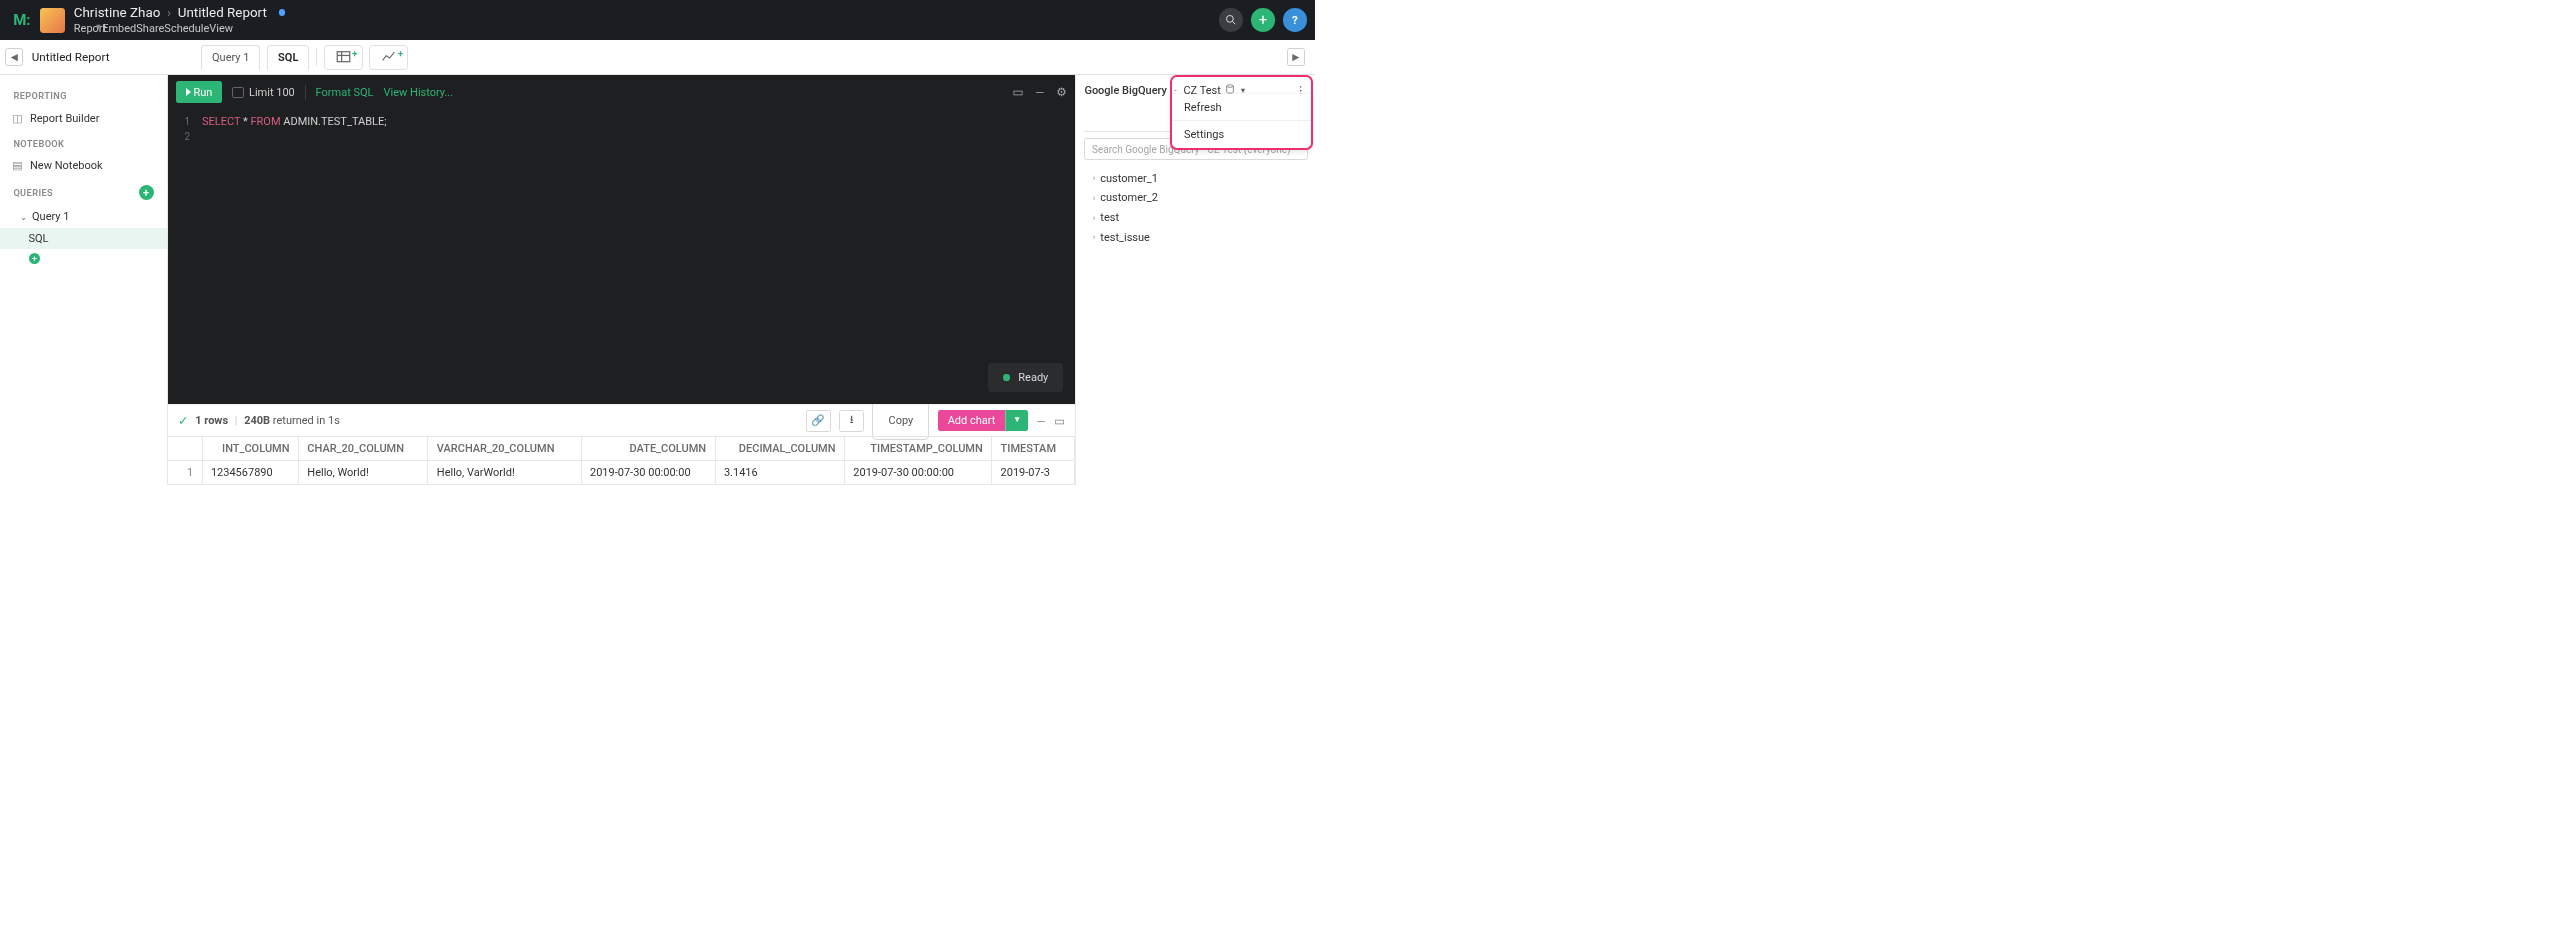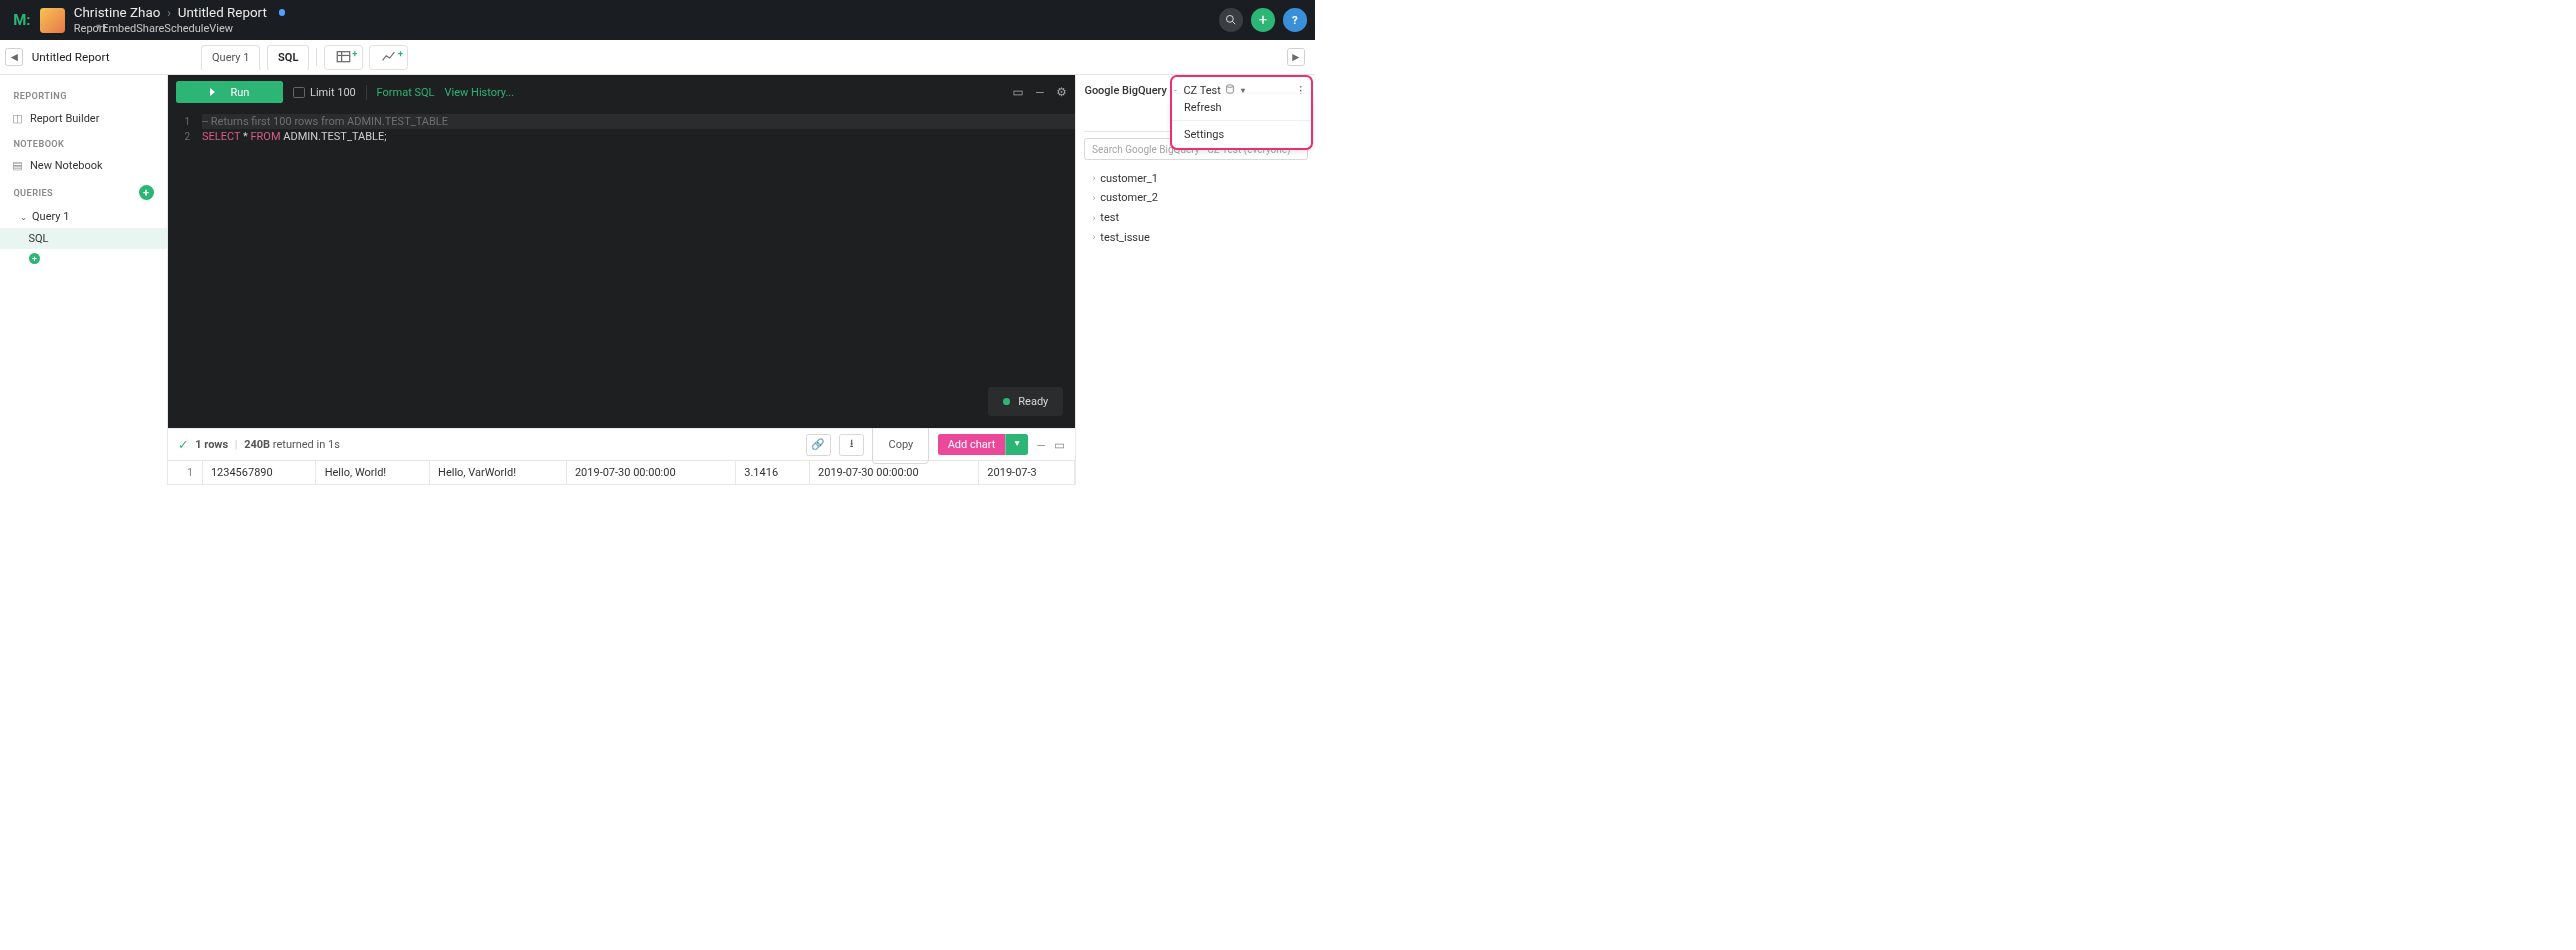--- a/index.html
+++ b/index.html
@@ -35,21 +35,21 @@
 .side-item { padding: 5.9px 13.4px 5.9px 30px; color: #333; cursor: pointer; display: flex; align-items: center; gap: 8.4px; position: relative; }
 .side-item .ic { position: absolute; left: 11.7px; color: #8b8b8b; width: 11.7px; display: flex; justify-content: center; }
 .side-add { margin-left: auto; width: 15px; height: 15px; border-radius: 50%; background: #2cb574; color: #fff; display: flex; align-items: center; justify-content: center; font-size: 11px; cursor: pointer; }
 .query-row { padding: 5px 13.4px 5px 20px; display: flex; align-items: center; gap: 5px; color: #333; cursor: pointer; }
 .query-row .chev { font-size: 8.4px; color: #666; }
 .sub-sql { padding: 4.2px 13.4px 4.2px 28.5px; background: #e9f5f0; color: #333; cursor: pointer; }
 .inline-add { margin: 3.4px 0 0 28.5px; width: 11.7px; height: 11.7px; border-radius: 50%; background: #2cb574; color: #fff; display: flex; align-items: center; justify-content: center; font-size: 9.2px; cursor: pointer; }
 
 .center { flex: 1; display: flex; flex-direction: column; min-width: 0; }
 .sql-toolbar { height: 34px; background: #1e1f21; display: flex; align-items: center; padding: 0 8.4px; gap: 10px; color: #cfcfcf; font-size: 11px; position: relative; }
-.run-btn { background: #2cb574; color: #fff; border-radius: 2.5px; height: 22px; padding: 0 34px; display: flex; align-items: center; gap: 15px; font-size: 11px; cursor: pointer; }
+.run-btn { background: #2cb574; color: #fff; border-radius: 2.5px; height: 22px; padding: 0 10px; display: flex; align-items: center; gap: 2px; font-size: 11px; cursor: pointer; }
 .run-btn .tri { width: 0; height: 0; border-left: 5.9px solid #fff; border-top: 4.2px solid transparent; border-bottom: 4.2px solid transparent; }
 .chk { width: 11.7px; height: 11.7px; border: 0.8px solid #666; border-radius: 1.7px; display: inline-block; margin-right: 5px; vertical-align: middle; }
 .fmt, .hist { color: #2cb574; cursor: pointer; }
 .toolbar-right { margin-left: auto; display: flex; gap: 11.7px; align-items: center; color: #aaa; }
 .tb-ic { cursor: pointer; font-size: 11.7px; }
 
 .editor { flex: 1; background: #1e1f21; color: #d0d0d0; font-family: "SFMono-Regular", Consolas, monospace; font-size: 11px; position: relative; padding-top: 5px; }
 .gutter { position: absolute; left: 0; top: 5px; width: 27px; text-align: right; color: #6a6a6a; font-size: 10px; line-height: 15px; }
 .gutter div { padding-right: 5px; }
 .code { margin-left: 34px; line-height: 15px; }
@@ -197,21 +197,20 @@
         <span class="tb-ic">⚙</span>
       </div>
     </div>
 
     <div class="editor">
       <div class="gutter">
         <div>1</div>
         <div>2</div>
       </div>
       <div class="code">
-        <span class="hl-line"><span class="cm">-- Returns first 100 rows from ADMIN.TEST_TABLE</span></span>
         <span><span class="kw">SELECT</span><span> * </span><span class="kw">FROM</span><span> ADMIN.TEST_TABLE;</span></span>
       </div>
       <div class="ready-pill">
         <span class="dot"></span>
         <span>Ready</span>
       </div>
     </div>
 
     <div class="results-bar">
       <span class="chkmark">✓</span>
@@ -227,20 +226,30 @@
           <div class="addchart-dd">▼</div>
         </div>
         <span class="tb-ic" style="color:#888">—</span>
         <span class="tb-ic" style="color:#888">▭</span>
       </div>
     </div>
 
     <div class="grid">
       <table>
         <tbody>
+            <tr>
+          <th class="rownum"></th>
+          <th>INT_COLUMN</th>
+          <th class="txt">CHAR_20_COLUMN</th>
+          <th class="txt">VARCHAR_20_COLUMN</th>
+          <th>DATE_COLUMN</th>
+          <th>DECIMAL_COLUMN</th>
+          <th>TIMESTAMP_COLUMN</th>
+          <th class="txt">TIMESTAM</th>
+        </tr>
         <tr>
           <td class="rownum">1</td>
           <td>1234567890</td>
           <td class="txt">Hello, World!</td>
           <td class="txt">Hello, VarWorld!</td>
           <td>2019-07-30 00:00:00</td>
           <td>3.1416</td>
           <td>2019-07-30 00:00:00</td>
           <td class="txt">2019-07-3</td>
         </tr>

